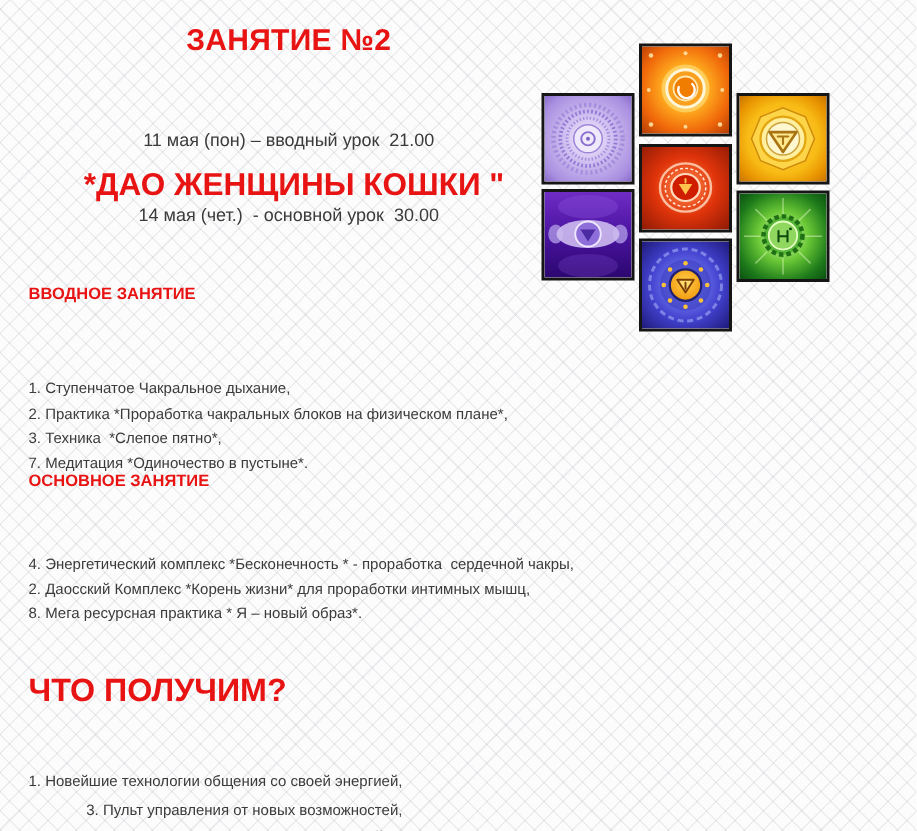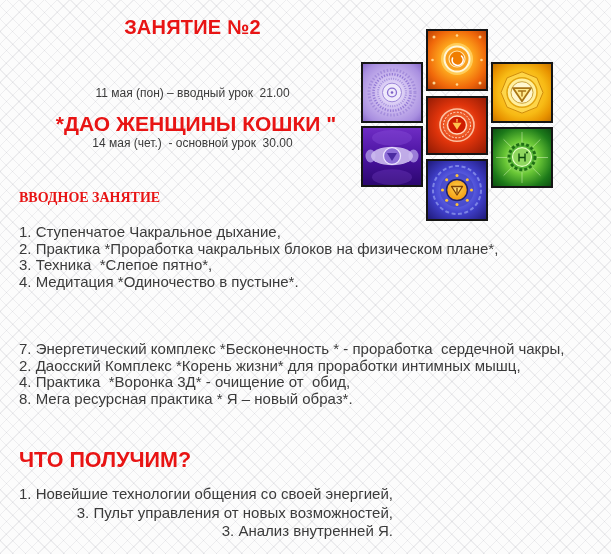--- a/index.html
+++ b/index.html
@@ -17,23 +17,23 @@
   .head-center{
     position:absolute;left:0;width:345px;text-align:center;white-space:pre-wrap;margin-left:20px;
   }
   .title{top:16px;font-size:20px;font-weight:bold;color:#e81414;letter-spacing:.2px;}
   .dates{top:52px;font-size:12px;line-height:16.5px;color:#3b3b3b;}
   .subtitle{top:112px;font-size:21px;font-weight:bold;color:#e81414;width:352px;}
   .note{top:141px;font-size:13px;color:#444;}
   .section-heading{
     position:absolute;left:19px;color:#e81414;font-weight:bold;white-space:pre;
   }
-  .h-small{font-size:14px;font-family:Liberation Serif, serif;}
+  .h-small{font-size:11px;}
   .h-big{font-size:21.5px;}
-  .list{position:absolute;left:19px;font-size:15px;line-height:16.5px;color:#3b3b3b;}
+  .list{position:absolute;left:19px;font-size:10px;line-height:16.5px;color:#3b3b3b;margin-top:28px;}
   .list .li{white-space:pre;}
   .list.wide-gap{line-height:18.6px;text-align:right;}
 
   
   .chakras{position:absolute;left:361px;top:29px;width:192px;height:192px;}
   .tile{
     position:absolute;
     border:2px solid #151515;
     box-shadow:inset 0 0 0 1px rgba(255,255,255,.55);
   }
@@ -58,27 +58,27 @@
     <div>14 мая (чет.)  - основной урок  30.00</div>
   </div>
 
   <div class="head-center subtitle">*ДАО ЖЕНЩИНЫ КОШКИ "</div>
 
   <div class="section-heading h-small" style="top:190px;">ВВОДНОЕ ЗАНЯТИЕ</div>
   <div class="list" style="top:224px;">
     <div class="li">1. Ступенчатое Чакральное дыхание,</div>
     <div class="li">2. Практика *Проработка чакральных блоков на физическом плане*,</div>
     <div class="li">3. Техника  *Слепое пятно*,</div>
-    <div class="li">4. Медитация *Одиночество в пустыне*.</div>
-  </div>
-
+    <div class="li">7. Медитация *Одиночество в пустыне*.</div>
+  </div>
+
+  <div class="section-heading h-small" style="top:315px;">ОСНОВНОЕ ЗАНЯТИЕ</div>
   <div class="list" style="top:341px;">
-    <div class="li">7. Энергетический комплекс *Бесконечность * - проработка  сердечной чакры,</div>
+    <div class="li">4. Энергетический комплекс *Бесконечность * - проработка  сердечной чакры,</div>
     <div class="li">2. Даосский Комплекс *Корень жизни* для проработки интимных мышц,</div>
-    <div class="li">4. Практика  *Воронка 3Д* - очищение от  обид,</div>
     <div class="li">8. Мега ресурсная практика * Я – новый образ*.</div>
   </div>
 
   <div class="section-heading h-big" style="top:448px;text-align:right;">ЧТО ПОЛУЧИМ?</div>
   <div class="list wide-gap" style="top:485px;">
     <div class="li">1. Новейшие технологии общения со своей энергией,</div>
     <div class="li">3. Пульт управления от новых возможностей,</div>
     <div class="li">3. Анализ внутренней Я.</div>
   </div>
 

